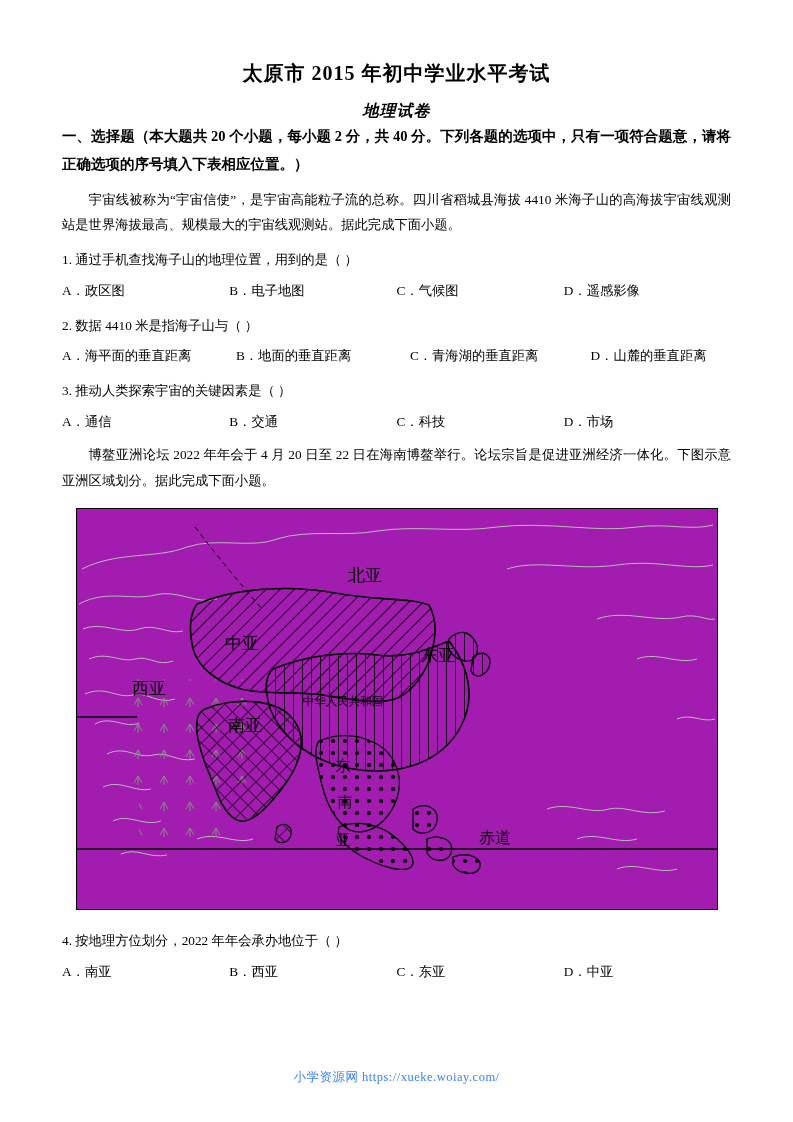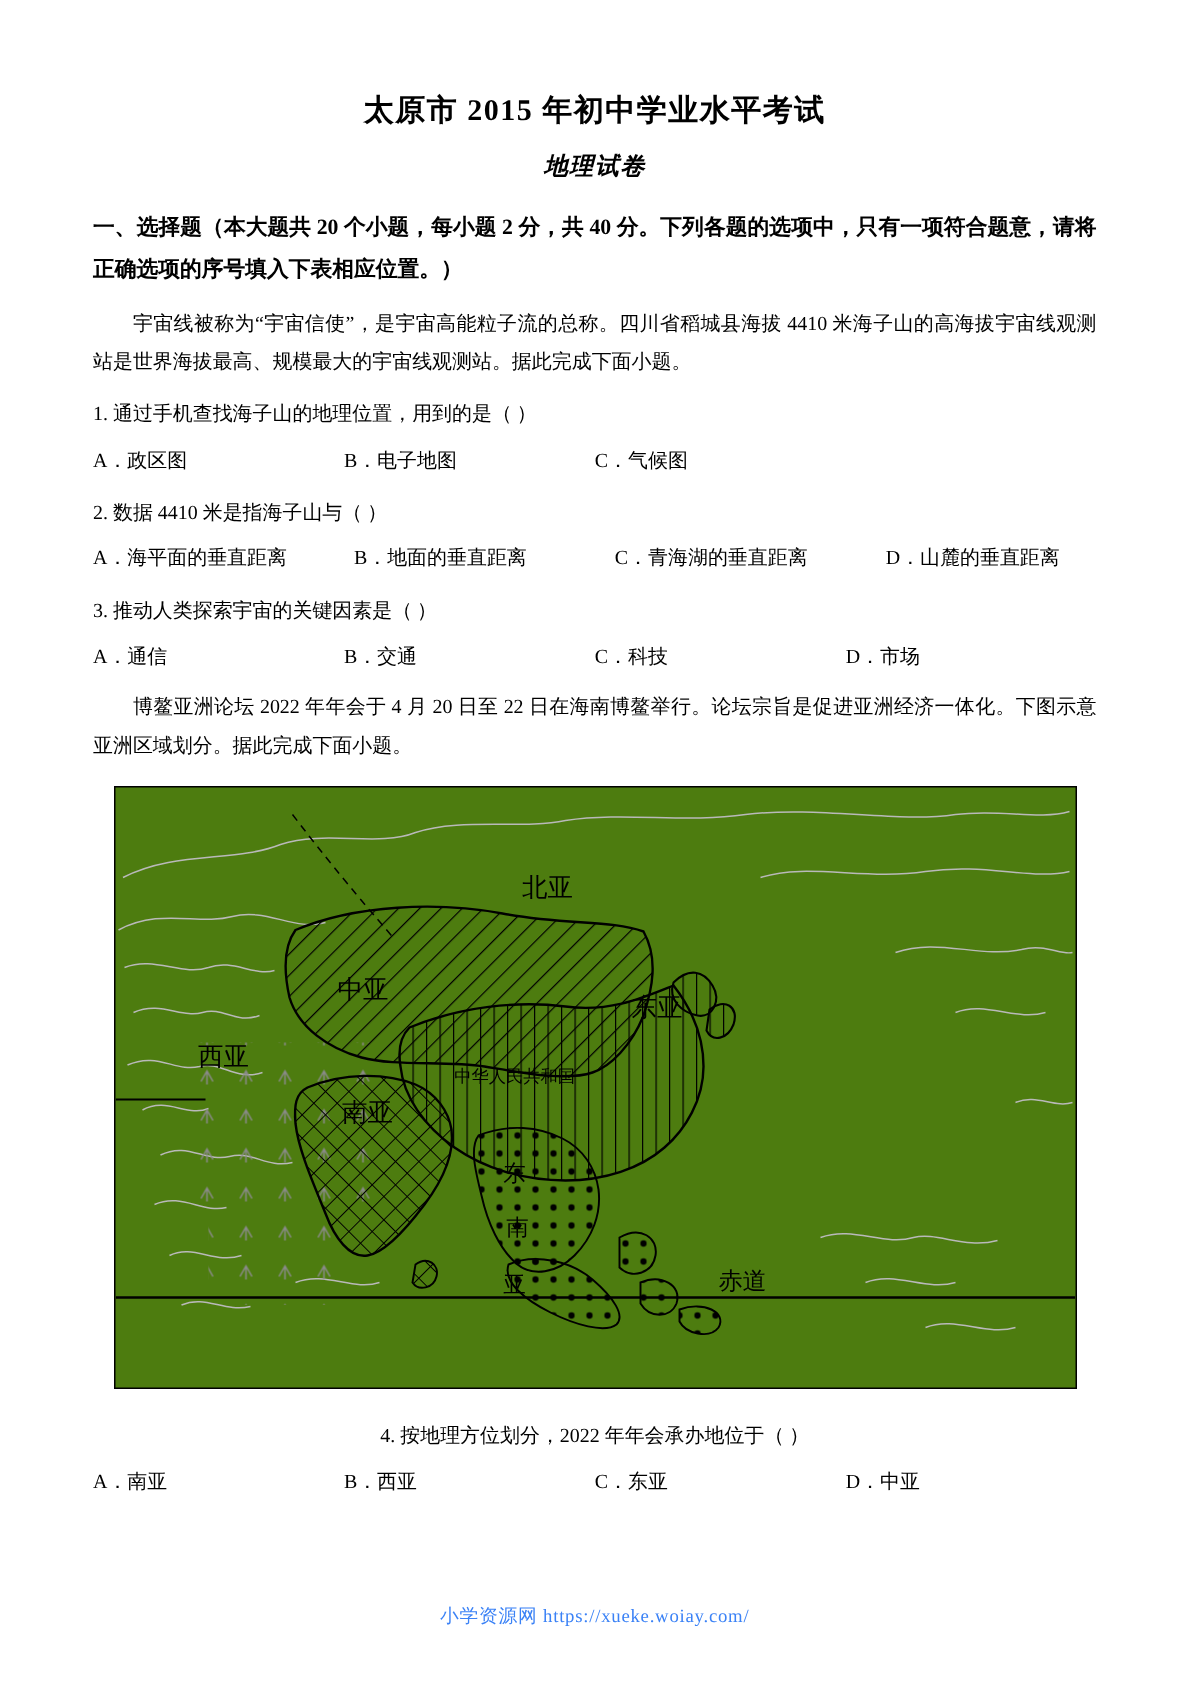--- a/index.html
+++ b/index.html
@@ -35,21 +35,20 @@
     font-size: 16px;
     font-weight: bold;
     letter-spacing: 1px;
     margin: 14px 0 0 0;
     font-style: italic;
   }
   .section-head {
     font-size: 14.5px;
     font-weight: bold;
     line-height: 1.95;
-    margin-top: 16px;
     text-align: justify;
   }
   .para {
     font-size: 13.3px;
     line-height: 1.95;
     text-indent: 2em;
     text-align: justify;
     margin-top: 8px;
   }
   .q-stem {
@@ -75,57 +74,57 @@
   .map-wrap {
     margin-top: 14px;
     display: flex;
     justify-content: center;
   }
   .map-box {
     border: 1.2px solid #000;
     width: 640px;
     height: 400px;
     position: relative;
-    background: #4d7c0f;
+    background: #a21caf;
     overflow: hidden;
   }
   .map-box svg { display: block; }
 
   .watermark {
     position: absolute;
     left: 0;
     right: 0;
     bottom: 36px;
     text-align: center;
     font-size: 12.5px;
     color: #3b82f6;
     letter-spacing: .5px;
   }
   .bottom-q {
     margin-top: 18px;
-    text-align: center;
   }
 </style>
 </head>
 <body>
 
 <div class="page">
 
   <div class="title-main">太原市 2015 年初中学业水平考试</div>
   <div class="title-sub">地理试卷</div>
 
   <div class="section-head">一、选择题（本大题共 20 个小题，每小题 2 分，共 40 分。下列各题的选项中，只有一项符合题意，请将正确选项的序号填入下表相应位置。）</div>
 
   <div class="para">宇宙线被称为“宇宙信使”，是宇宙高能粒子流的总称。四川省稻城县海拔 4410 米海子山的高海拔宇宙线观测站是世界海拔最高、规模最大的宇宙线观测站。据此完成下面小题。</div>
 
   <div class="q-stem">1. 通过手机查找海子山的地理位置，用到的是（    ）</div>
   <div class="opts w4">
     <div class="opt">A．政区图</div>
     <div class="opt">B．电子地图</div>
     <div class="opt">C．气候图</div>
+    <div class="opt">D．遥感影像</div>
   </div>
 
   <div class="q-stem">2. 数据 4410 米是指海子山与（    ）</div>
   <div class="opts w4b">
     <div class="opt">A．海平面的垂直距离</div>
     <div class="opt">B．地面的垂直距离</div>
     <div class="opt">C．青海湖的垂直距离</div>
     <div class="opt">D．山麓的垂直距离</div>
   </div>
 

